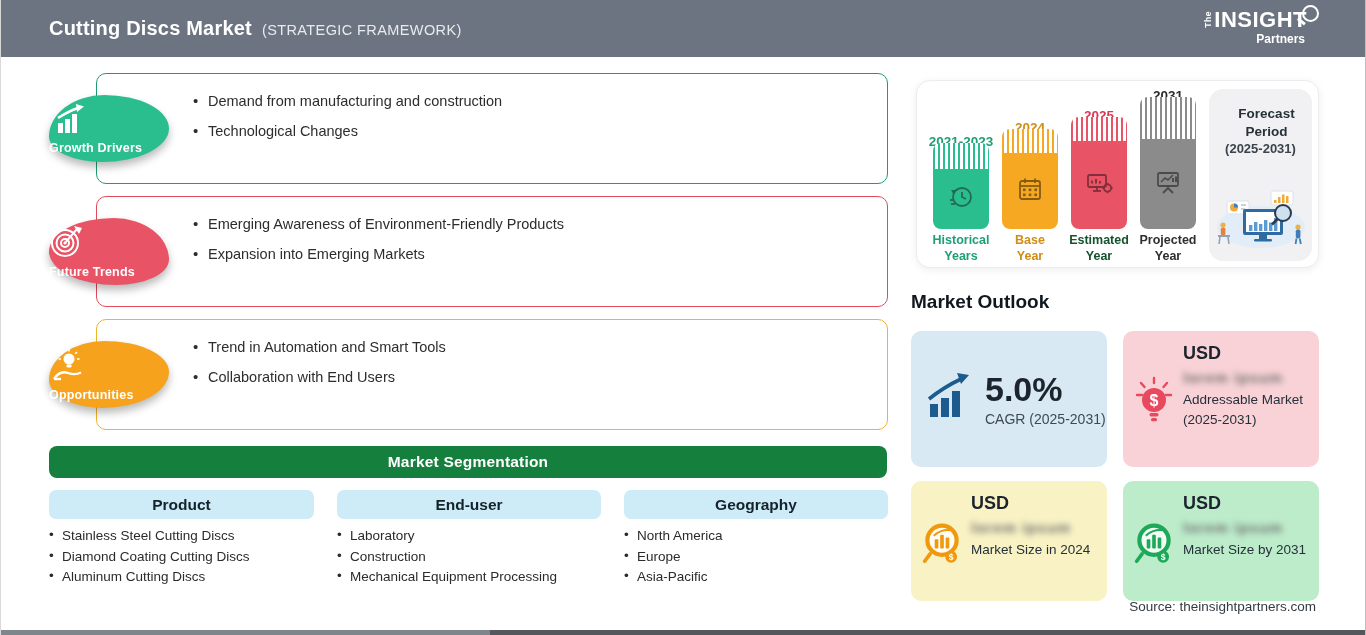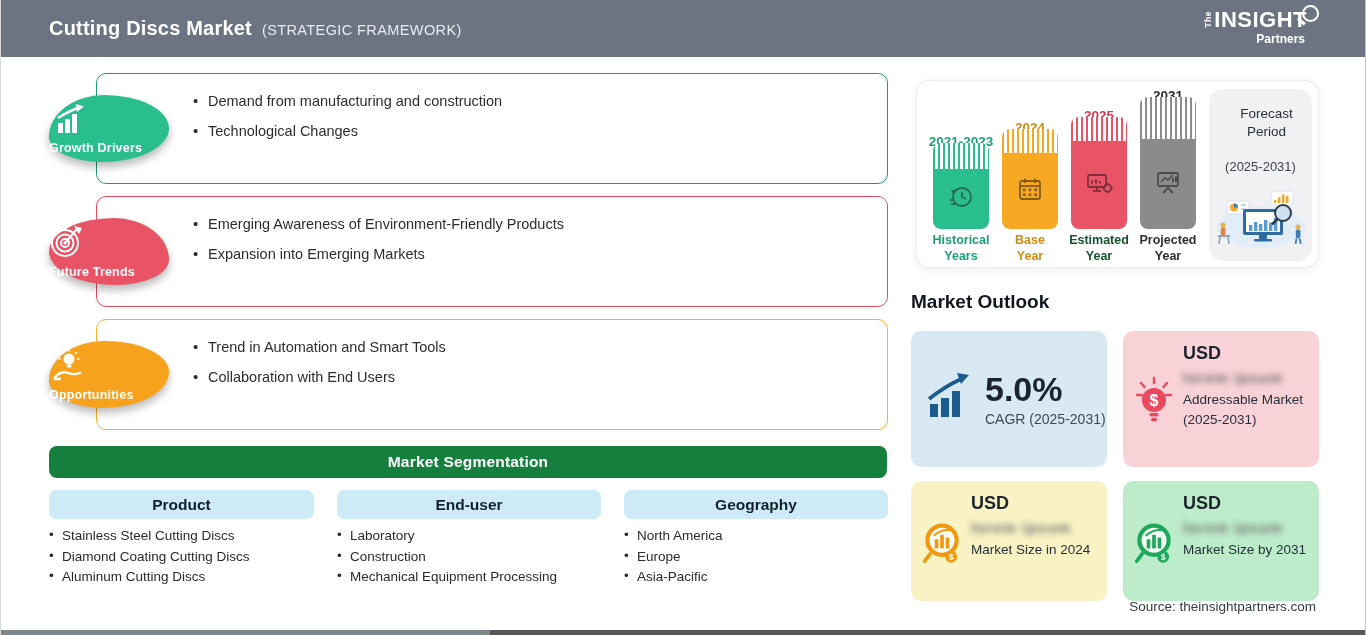--- a/index.html
+++ b/index.html
@@ -89,22 +89,22 @@
   .l3 { left:137px; top:152px; color:#14532d; }
   
   .bar4 { left:223px; bottom:38px; height:132px; }
   .bar4 .tl-stripes { height:42px; background:repeating-linear-gradient(90deg,#8b8b8b 0 2px,#ffffff 2px 5px); }
   .bar4 .tl-solid { height:90px; background:#8b8b8b; }
   .y4 { left:206px; top:7px; color:#2b2b2b; }
   .l4 { left:206px; top:152px; color:#2f2f2f; }
 
   .forecast { position:absolute; left:292px; top:8px; width:103px; height:172px; background:#f1f1f3;
               border-radius:14px; text-align:center; padding-top:16px; }
-  .forecast-title { font-size:13.5px; font-weight:normal; color:#27313a; line-height:1.3;padding-left:12px; }
-  .forecast-range { font-size:13px; font-weight:normal; color:#3b434b; margin-top:19px; }
+  .forecast-title { font-size:13.5px; font-weight:bold; color:#27313a; line-height:1.3;padding-left:12px; }
+  .forecast-range { font-size:13px; font-weight:bold; color:#3b434b; margin-top:1px; }
   .forecast-illo { position:absolute; left:4px; bottom:8px; }
 
   
   .outlook-title { position:absolute; left:910px; top:291px; font-size:19px; font-weight:bold; color:#10171e; }
   .card { position:absolute; border-radius:10px; }
   .card-blue   { left:910px;  top:331px; width:196px; height:136px; background:#d8e9f3;
                  display:flex; align-items:center; padding-left:13px; gap:9px; }
   .card-pink   { left:1122px; top:331px; width:196px; height:136px; background:#f8d2d6; }
   .card-yellow { left:910px;  top:481px; width:196px; height:120px; background:#f8f2c4; }
   .card-green  { left:1122px; top:481px; width:196px; height:120px; background:#bdeccb; }

